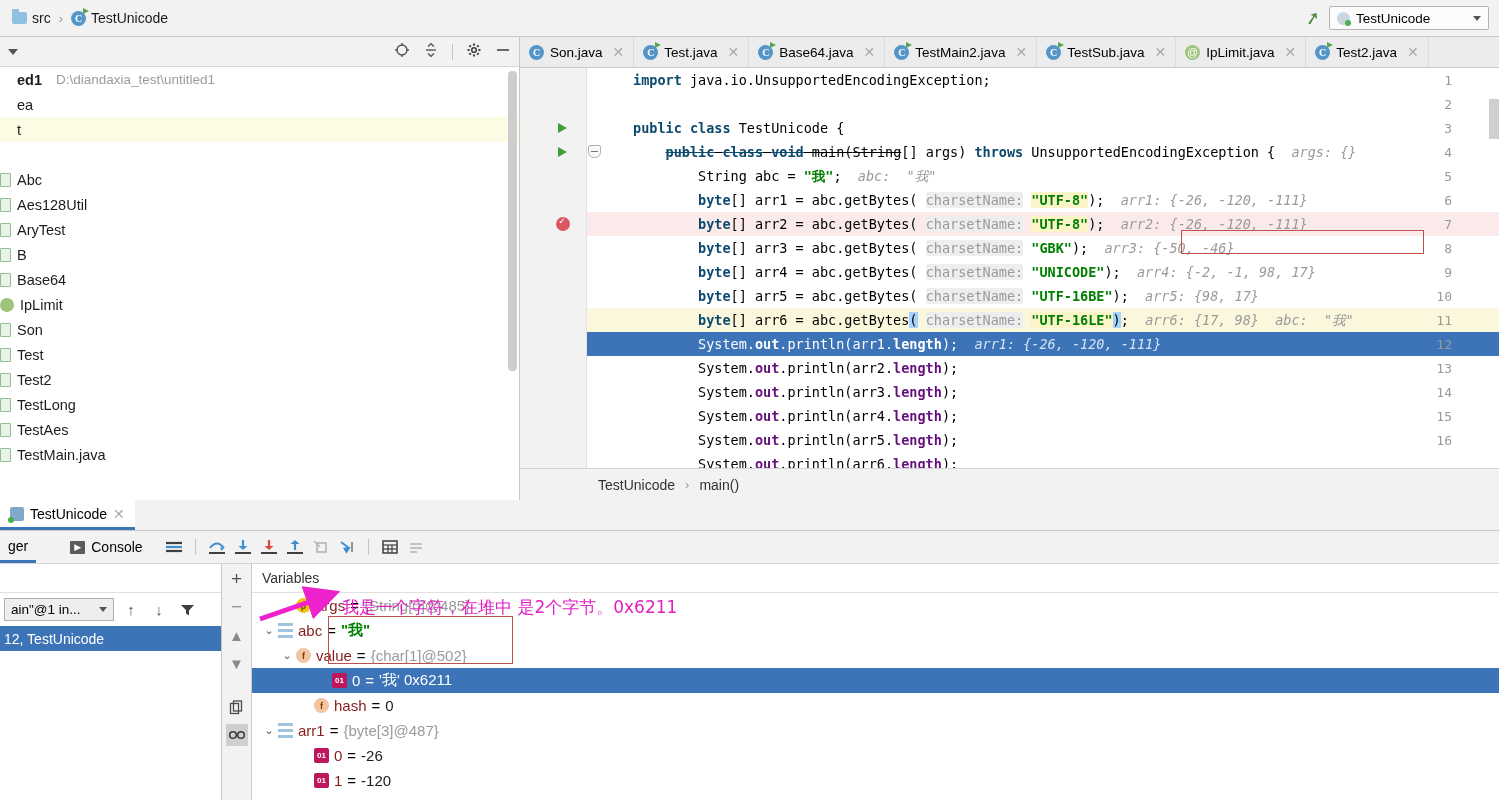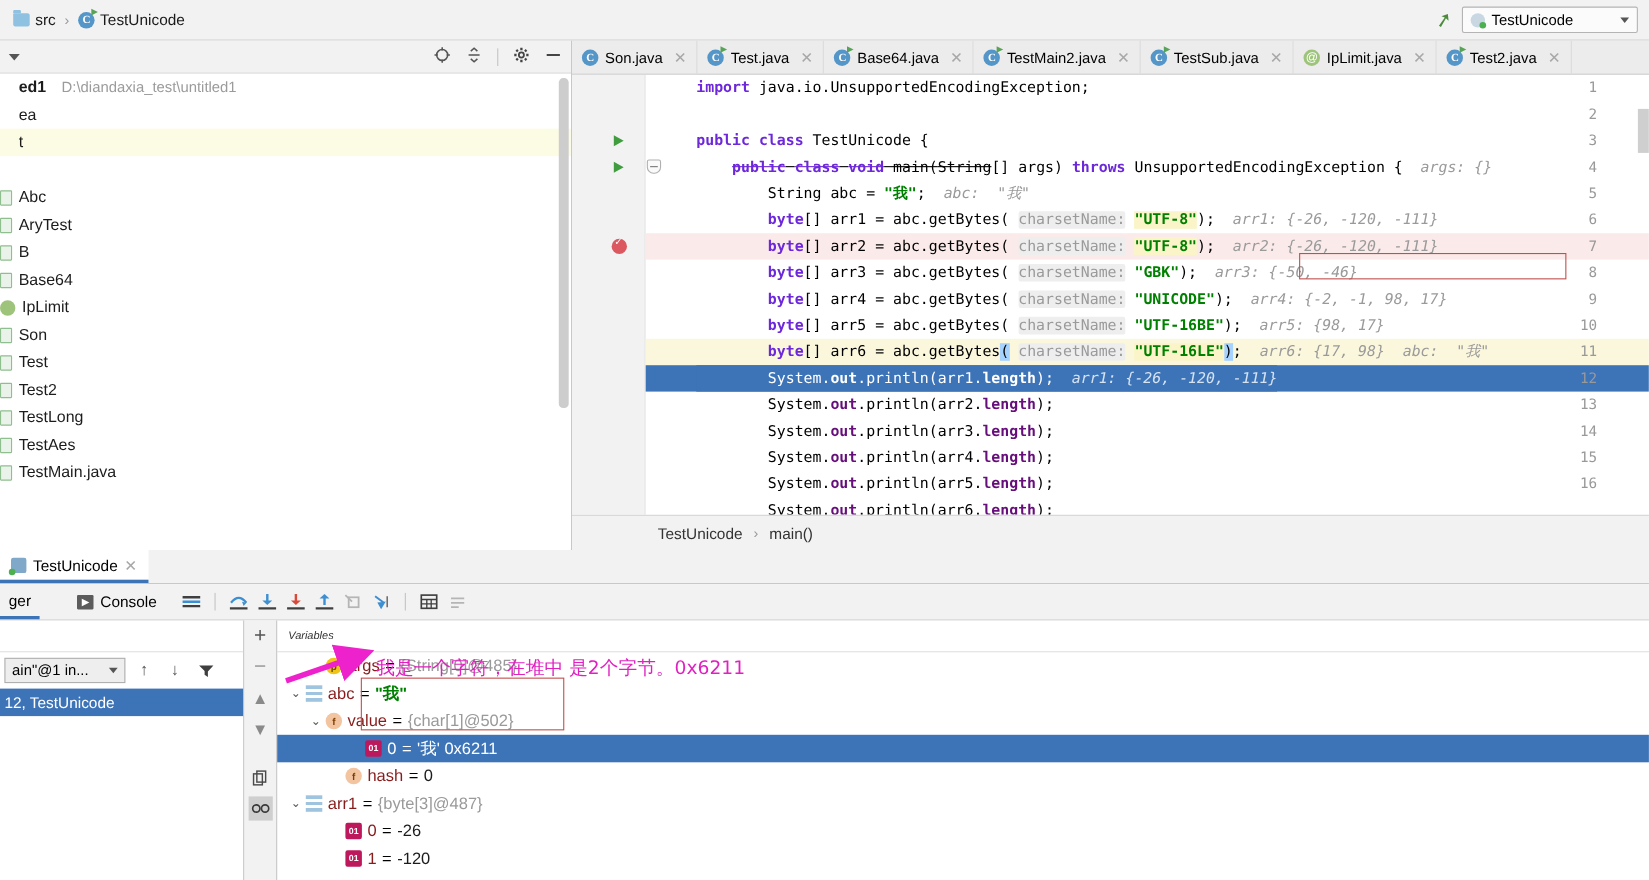--- a/index.html
+++ b/index.html
@@ -114,21 +114,21 @@
   .bp { position:absolute; left:36px; width:14px;height:14px;border-radius:50%;
     background:#db5860; }
   .bp:after{content:'\2713'; position:absolute; left:3px; top:-2px; color:#fff; font-size:10px;}
   .fold { position:absolute; left:68px; width:13px;height:13px;border:1px solid #b0b0b0;
     background:#fafafa; border-radius:2px 2px 6px 6px; }
   .fold:after{content:'';position:absolute;left:2px;top:5px;width:7px;height:1px;background:#777;}
   .codeline {
     position:absolute; left:113px; height:24px; line-height:24px; white-space:pre;
   }
   .rowbg { position:absolute; left:67px; width:912px; height:24px; }
-  .k { color:#6d28d9; font-weight:bold; }
+  .k { color:#0c4a6e; font-weight:bold; }
   .s { color:#008000; font-weight:bold; }
   .pm { color:#660e7a; font-weight:bold; }
   .hint { color:#9a9a9a; font-style:italic; }
   .pnm { color:#9a9a9a; background:#eeeeee; border-radius:2px; }
   .strike { text-decoration: line-through; }
   .hl-yellow { background:#fbf4c8; }
   .sel-blue { background:#3d74b8; }
   .sel-blue, .sel-blue * { color:#ffffff !important; }
   .sel-blue .hint { color:#d6e3f2 !important; }
   .redbox {
@@ -166,21 +166,21 @@
     border:1px solid #b0b0b0; background:#eeeeee; height:23px; display:flex;align-items:center;
     padding:0 6px; font-size:13.5px; gap:4px; min-width:110px;
   }
   .frame-item { height:25px; background:#3d74b8; color:#fff; display:flex;align-items:center;
     padding-left:4px; font-size:14px; }
   .side-strip { width:30px; background:#f2f2f2; border-right:1px solid #c8c8c8;
     display:flex; flex-direction:column; align-items:center; padding-top:4px; gap:6px; }
   .side-btn { width:22px;height:22px; display:flex;align-items:center;justify-content:center; color:#555; font-size:15px;}
   .vars-col { flex:1; position:relative; }
   .vars-head { height:29px; border-bottom:1px solid #e0e0e0; display:flex;align-items:center;
-    padding-left:10px; font-size:10px; color:#333;font-style:italic; }
+    padding-left:10px; font-size:14px; color:#333; }
   .vrow { height:25px; display:flex; align-items:center; font-size:15px; white-space:nowrap; }
   .vrow.sel { background:#3d74b8; }
   .vrow.sel .vname, .vrow.sel .veq, .vrow.sel .vval { color:#ffffff; }
   .twisty { width:18px; text-align:center; color:#5a5a5a; font-size:11px; flex:0 0 auto; }
   .vico { width:15px;height:15px; flex:0 0 auto; display:flex;align-items:center;justify-content:center;
     font-size:9px; font-weight:bold; margin-right:5px; }
   .ico-p { border-radius:50%; background:#f0c419; color:#6b4f00; }
   .ico-f { border-radius:50%; background:#f2c4a0; color:#7a3e00; }
   .ico-01 { background:#be185d; color:#fff; border-radius:2px; font-size:8px; }
   .ico-str { background:linear-gradient(#9fc4e0 0 20%,#fff 20% 40%,#9fc4e0 40% 60%,#fff 60% 80%,#9fc4e0 80% 100%); }
@@ -277,20 +277,24 @@
             <span style="width:11px;display:inline-block"></span>
             <span class="nm">t</span>
           </div>
           <div class="tree-row">
             <span style="width:11px;display:inline-block"></span>
             <span class="nm"></span>
           </div>
           <div class="tree-row">
             <span class="jfile"></span>
             <span class="nm">Abc</span>
+          </div>
+          <div class="tree-row">
+            <span class="jfile"></span>
+            <span class="nm">Aes128Util</span>
           </div>
           <div class="tree-row">
             <span class="jfile"></span>
             <span class="nm">AryTest</span>
           </div>
           <div class="tree-row">
             <span class="jfile"></span>
             <span class="nm">B</span>
           </div>
           <div class="tree-row">

